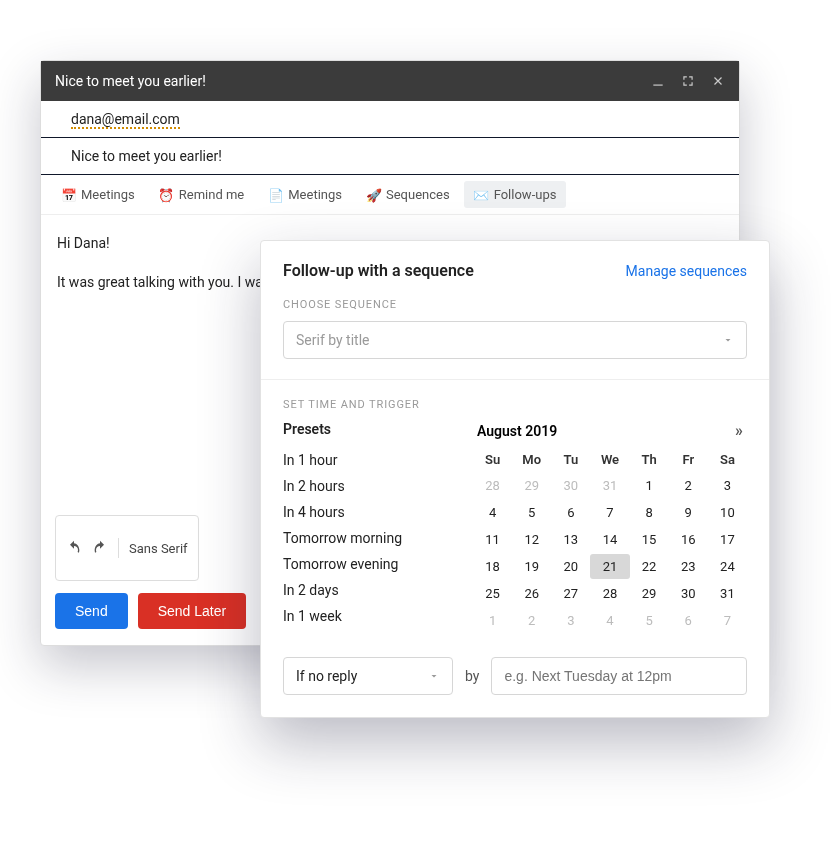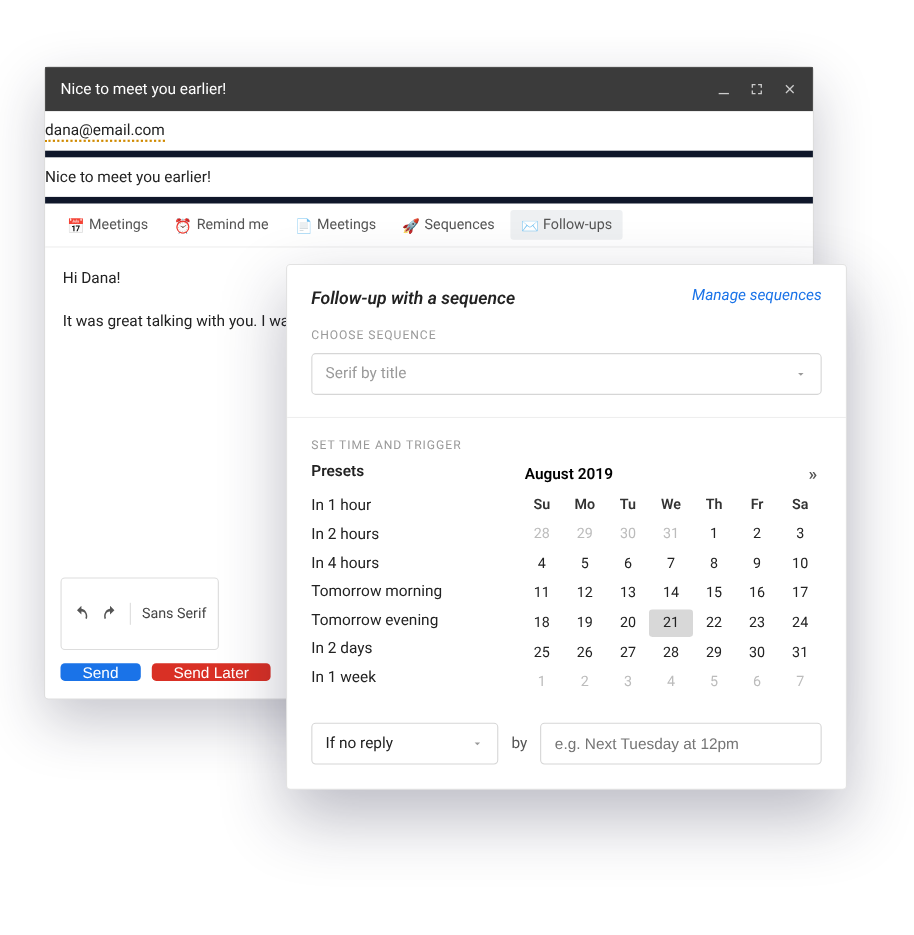--- a/index.html
+++ b/index.html
@@ -26,22 +26,22 @@
     color: #fff;
     display: flex;
     align-items: center;
     justify-content: space-between;
     padding: 12px 14px;
     font-size: 14px;
   }
   .title-controls { display: flex; gap: 16px; align-items: center; }
   .title-controls svg { width: 14px; height: 14px; fill: #ccc; cursor: pointer; }
   .field-row {
-    padding: 10px 0;
-    border-bottom: 6px solid #0f172a;
+    padding: 10px 30px;
+    border-bottom: 1px solid #0f172a;
     font-size: 14px;
     color: #222;
   }
   .to-field { color: #222; position: relative; display: inline-block; }
   .to-field::after {
     content: "";
     position: absolute;
     left: 0; right: 0; bottom: -2px;
     border-bottom: 2px dotted #d08a00;
   }
@@ -85,21 +85,21 @@
   }
   .format-toolbar .sep { width:1px; height:20px; background:#ddd; }
   .send-row {
     display: flex;
     gap: 10px;
     padding: 0 14px 16px 14px;
   }
   .btn {
     border: none;
     border-radius: 4px;
-    padding: 0 20px;
+    padding: 10px 20px;
     font-size: 14px;
     font-weight: 500;
     cursor: pointer;
     color: #fff;
   }
   .btn-primary { background: #1a73e8; }
   .btn-danger { background: #d93025; }
 
   
   .popover {
@@ -110,23 +110,22 @@
     background: #fff;
     border: 1px solid #e2e2e2;
     box-shadow: 0 25px 60px rgba(30,30,60,0.3);
     border-radius: 4px;
     padding: 20px 22px 22px 22px;
     z-index: 10;
   }
   .popover-header {
     display: flex;
     justify-content: space-between;
-    align-items: flex-start;
+    align-items: center;
     margin-bottom: 18px;
-    font-style: italic;
   }
   .popover-title { font-size: 16px; font-weight: 600; color: #222; }
   .manage-link { color: #1a73e8; font-size: 14px; cursor: pointer; }
   .section-label {
     font-size: 11px;
     letter-spacing: 0.08em;
     color: #9a9a9a;
     text-transform: uppercase;
     margin-bottom: 10px;
   }

